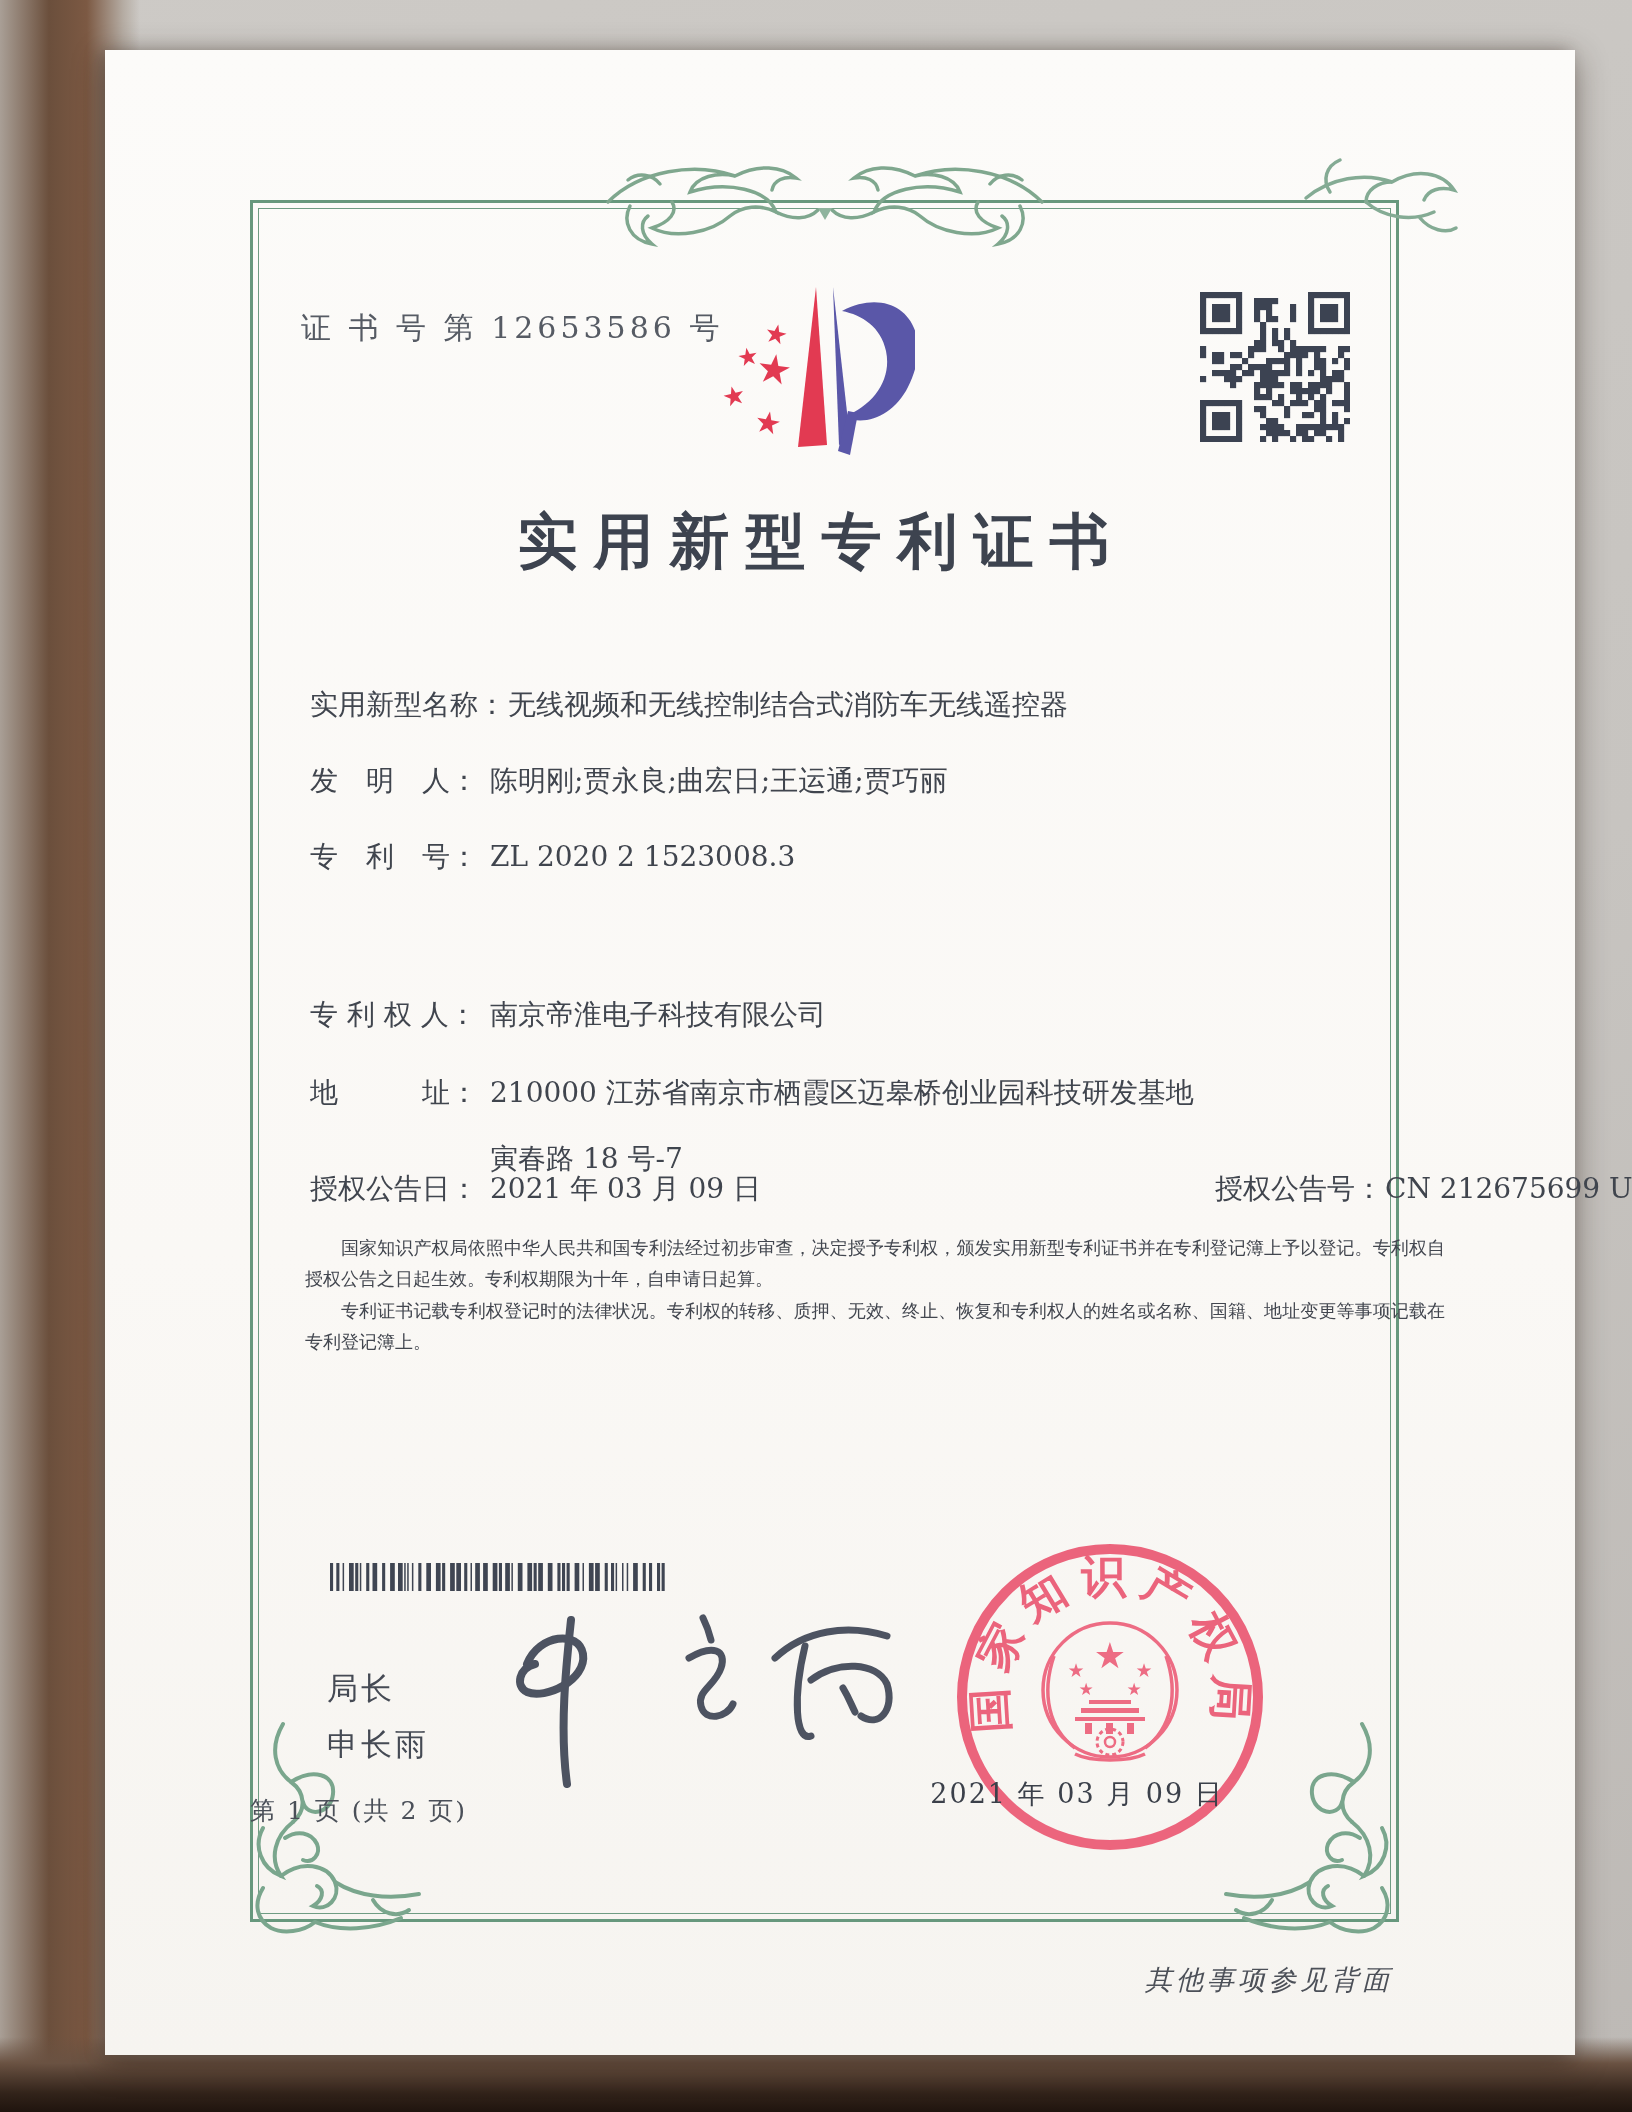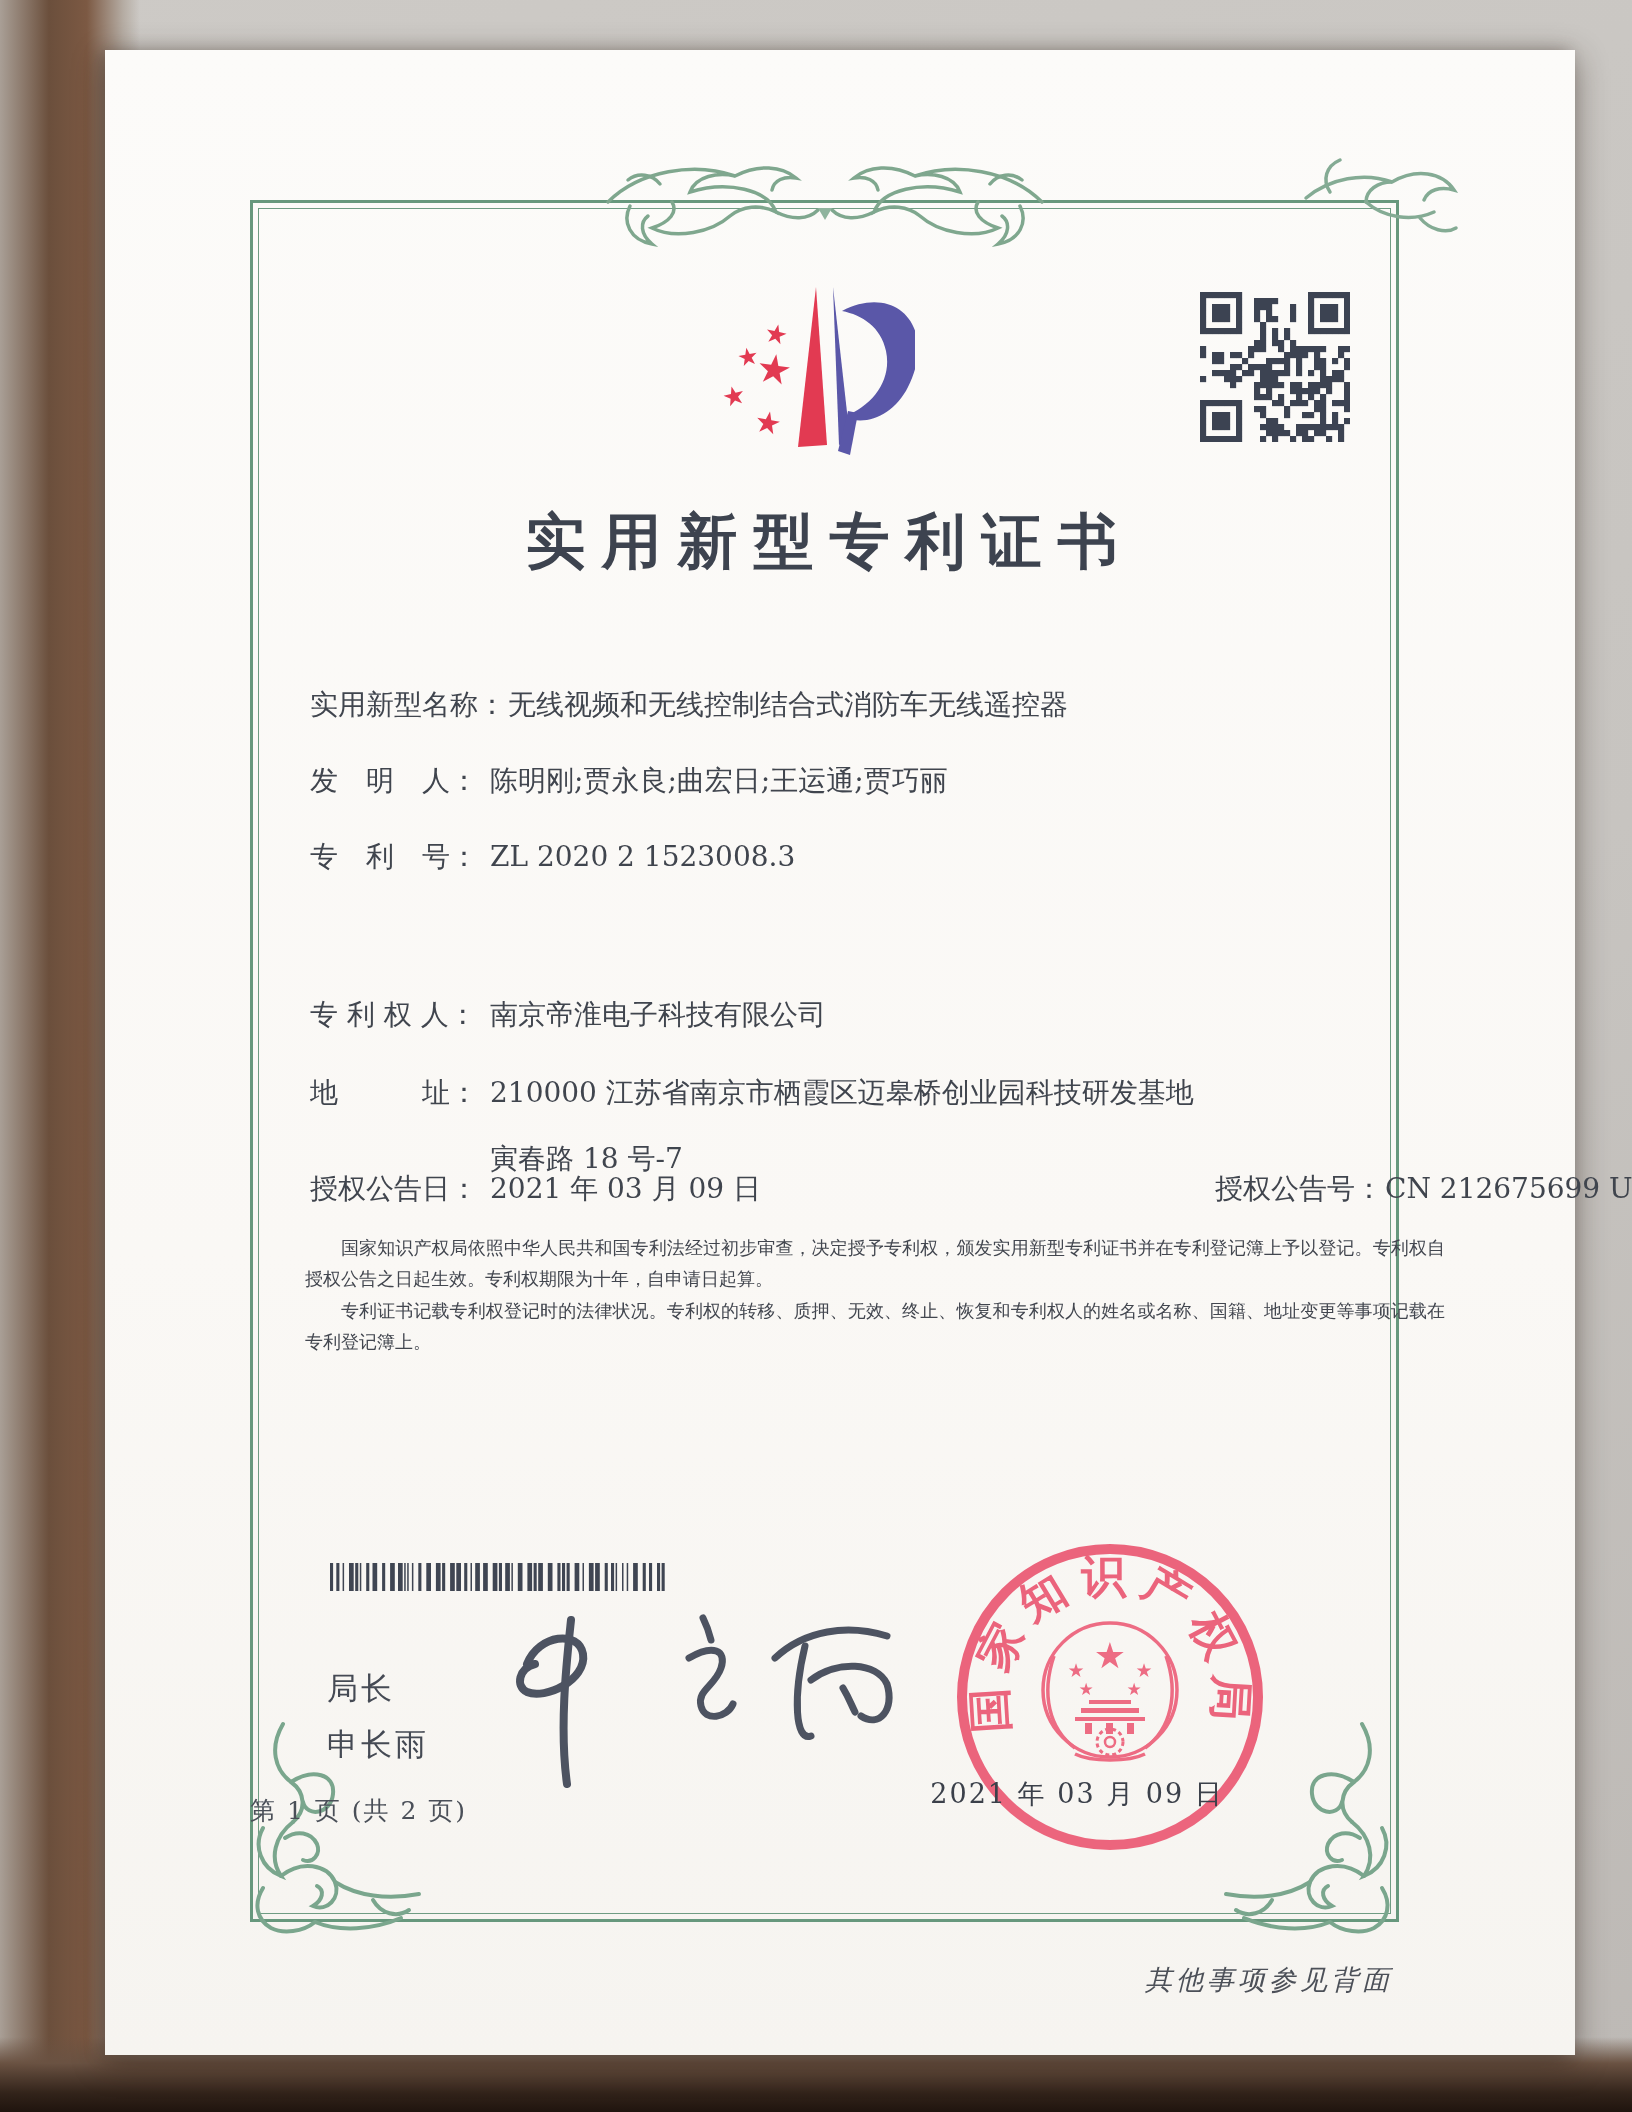--- a/index.html
+++ b/index.html
@@ -18,21 +18,21 @@
     box-shadow:0 8px 30px rgba(40,25,15,.45), -6px 0 14px rgba(40,25,15,.25);
   }
   .frame-outer{position:absolute;left:145px;top:150px;width:1143px;height:1716px;
     border:3px solid #67987d;}
   .frame-inner{position:absolute;left:5px;top:5px;right:5px;bottom:5px;
     border:1.5px solid #6f9c83;}
   .cert-no{position:absolute;left:196px;top:258px;font-size:30px;letter-spacing:4px;color:#565b64;}
   .logo{position:absolute;left:585px;top:215px;width:225px;height:230px;}
   .qr{position:absolute;left:1095px;top:242px;width:150px;height:150px;}
   .title{position:absolute;left:145px;top:452px;width:1143px;text-align:center;
-    font-size:60px;font-weight:bold;letter-spacing:16px;color:#3d434f;padding-left:8px;}
+    font-size:60px;font-weight:bold;letter-spacing:16px;color:#3d434f;}
   .field{position:absolute;left:205px;font-size:28px;color:#40454e;white-space:nowrap;}
   .field .lab{display:inline-block;min-width:178px;}
   .field .val{margin-left:2px;}
   .addr2{position:absolute;left:385px;font-size:28px;color:#40454e;margin-top:20px;}
   .grant-no{position:absolute;left:905px;top:0;font-size:28px;color:#40454e;white-space:nowrap;}
   .paras{position:absolute;left:200px;top:1182px;width:1140px;font-size:18px;
     line-height:1.74;color:#42464f;text-align:justify;}
   .paras p{margin:0;text-indent:2em;}
   .barcode{position:absolute;left:225px;top:1513px;width:338px;height:28px;}
   .sig-title{position:absolute;left:222px;top:1618px;font-size:31px;color:#454a54;letter-spacing:3px;}
@@ -108,20 +108,21 @@
   <svg class="orn" style="left:1195px;top:88px" width="160" height="130" viewBox="0 0 160 130">
     <g fill="none" stroke="#84ab94" stroke-width="3.5" stroke-linecap="round">
       <path d="M6,60 C30,40 64,34 92,44 C78,44 66,52 66,64"></path>
       <path d="M92,44 C116,30 142,34 154,52 C140,48 128,52 124,62"></path>
       <path d="M66,64 C84,80 112,84 134,74"></path>
       <path d="M30,54 C22,42 26,28 40,22"></path>
       <path d="M120,80 C130,92 146,96 156,90"></path>
     </g>
   </svg>
 
+  <div class="cert-no">证 书 号 第 12653586 号</div>
 
   <svg class="logo" viewBox="0 0 225 230">
     <g fill="#e23a52">
       <text x="86" y="78" font-size="26" text-anchor="middle" transform="rotate(12 86 70)">★</text>
       <text x="58" y="100" font-size="24" text-anchor="middle" transform="rotate(-10 58 92)">★</text>
       <text x="84" y="118" font-size="40" text-anchor="middle" transform="rotate(8 84 106)">★</text>
       <text x="44" y="140" font-size="26" text-anchor="middle" transform="rotate(-14 44 132)">★</text>
       <text x="78" y="168" font-size="30" text-anchor="middle" transform="rotate(10 78 158)">★</text>
       <path d="M126,22 L137,180 L108,182 Z"></path>
     </g>

